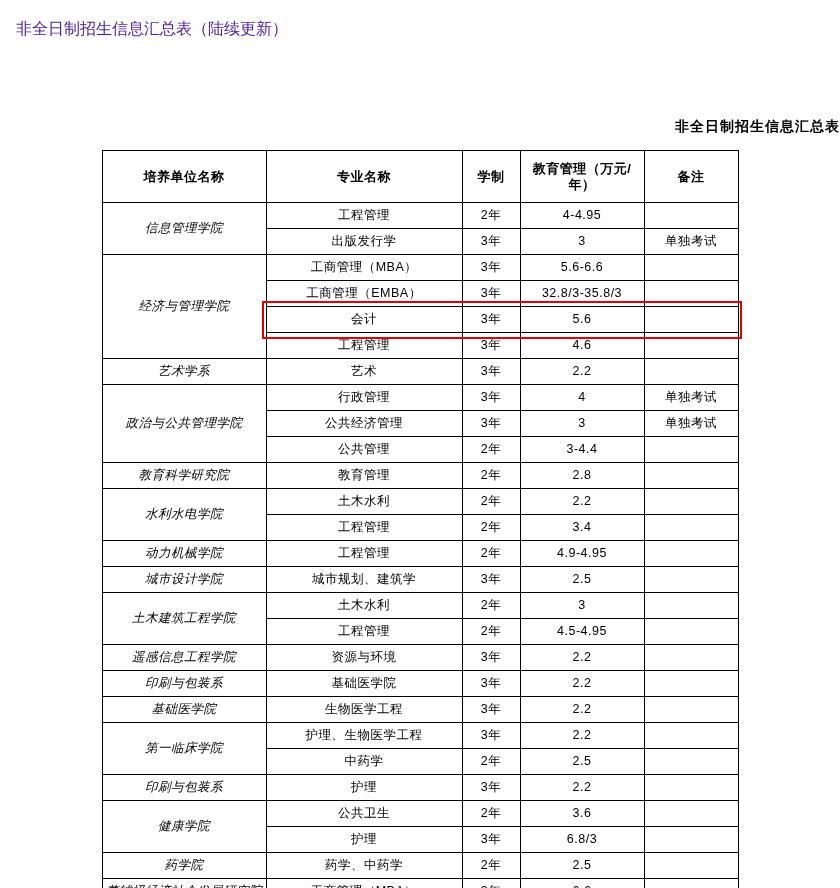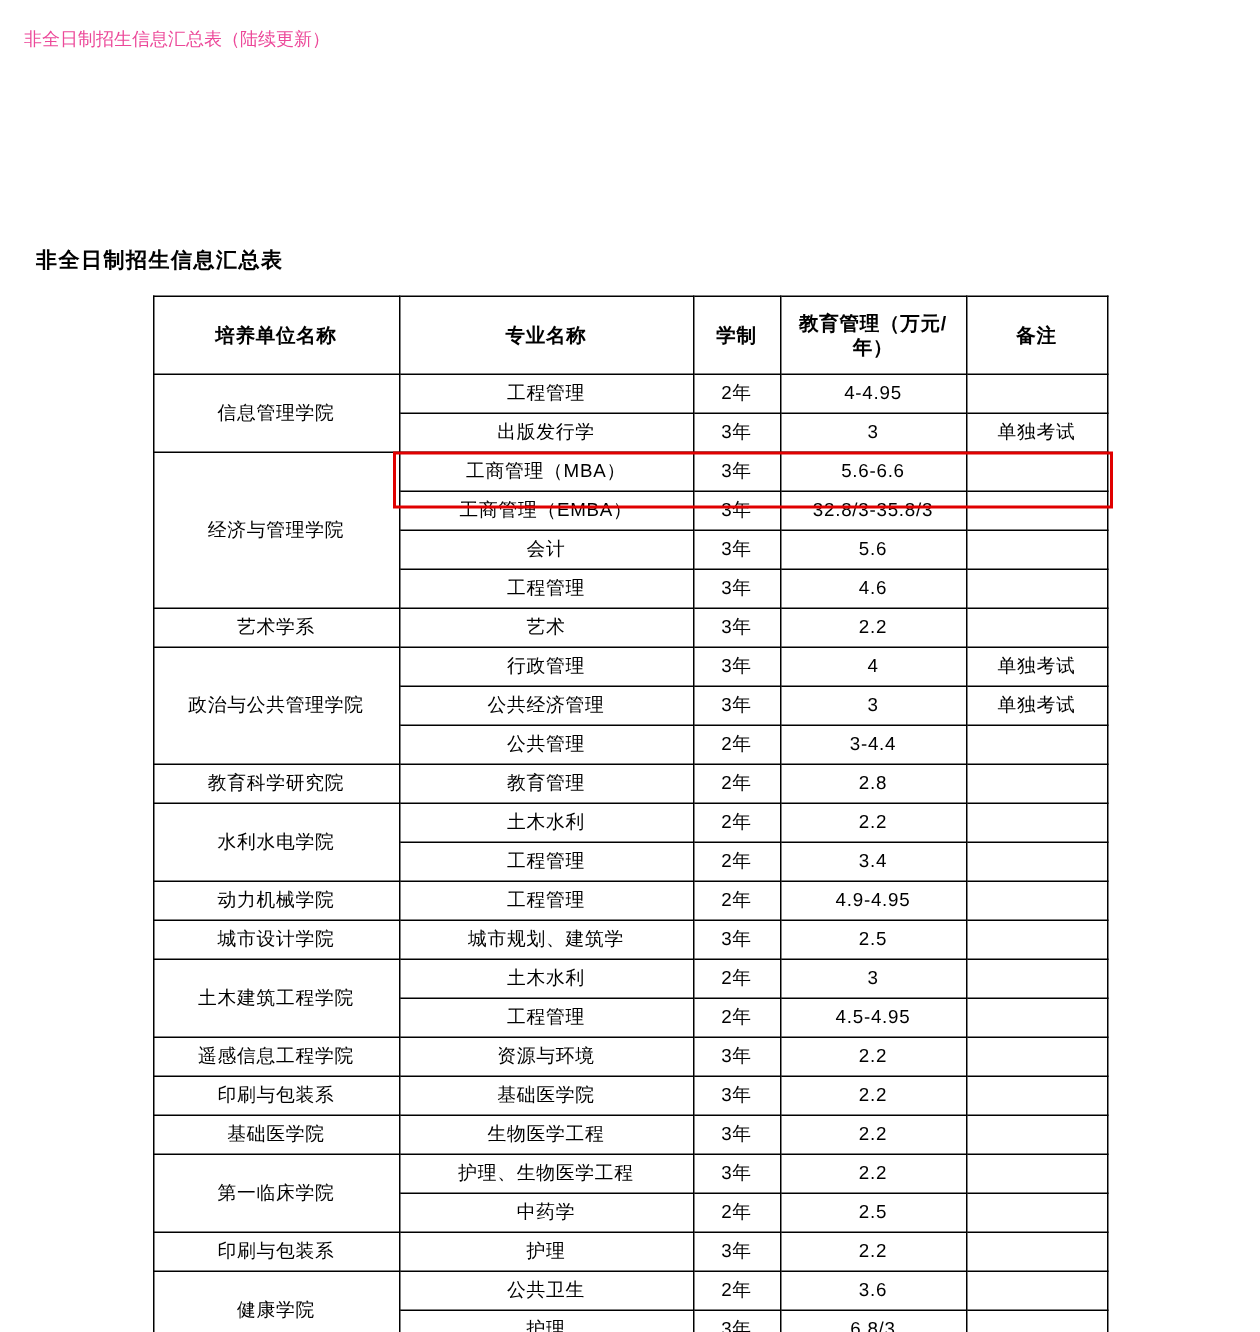--- a/index.html
+++ b/index.html
@@ -10,38 +10,37 @@
   body {
     width: 840px;
     height: 888px;
     font-family: "Liberation Sans", sans-serif;
     color: #000000;
     overflow: hidden;
     position: relative;
   }
   .page-header {
     padding: 18px 16px 0 16px;
-    font-size: 12px;
+    font-size: 16px;
     line-height: 1.4;
-    color: #ec4899;
+    color: #4c1d95;
   }
   .doc-wrap {
     position: absolute;
     left: 0;
     top: 118px;
     width: 840px;
   }
   .doc-title {
-    text-align: left;
+    text-align: right;
     font-size: 14px;
     font-weight: bold;
     letter-spacing: 1px;
     margin-bottom: 14px;
     padding-left: 24px;
-    margin-top: 47px;
   }
   table.info-table {
     border-collapse: collapse;
     margin: 0 auto;
     width: 636px;
     table-layout: fixed;
   }
   table.info-table th,
   table.info-table td {
     border: 1px solid #000000;
@@ -58,20 +57,21 @@
     padding: 10px 4px;
     font-size: 13px;
   }
   col.c1 { width: 164px; }
   col.c2 { width: 196px; }
   col.c3 { width: 58px; }
   col.c4 { width: 124px; }
   col.c5 { width: 94px; }
   .unit-cell {
     font-size: 12.5px;
+    font-style: italic;
   }
   .highlight-box {
     position: absolute;
     border: 2px solid #e00000;
     pointer-events: none;
     box-sizing: border-box;
   }
 </style>
 </head>
 <body>

